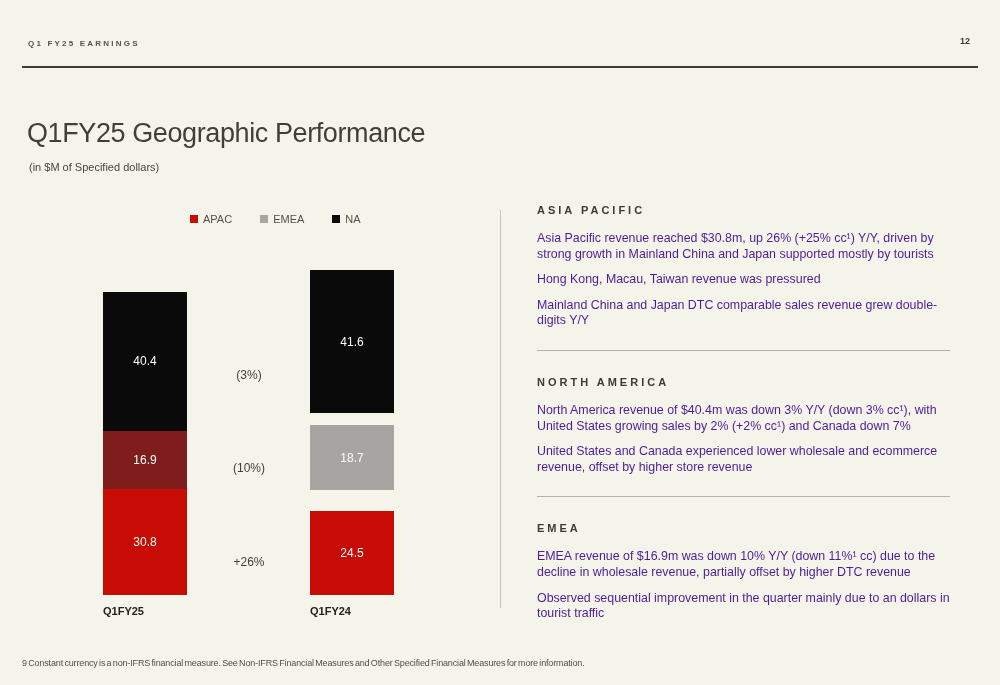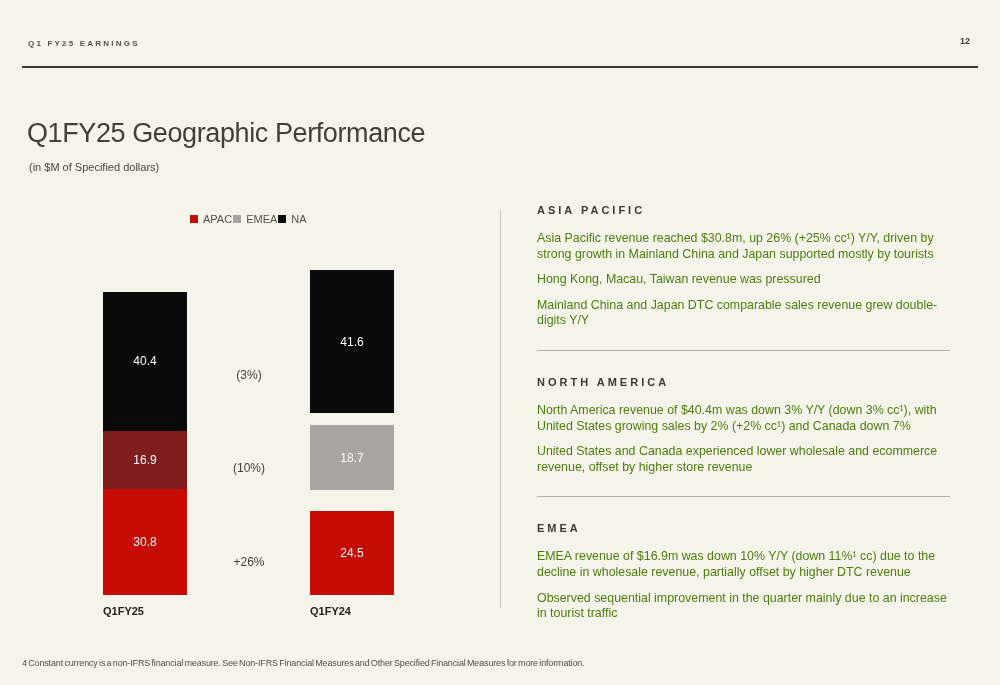--- a/index.html
+++ b/index.html
@@ -36,21 +36,21 @@
     color: #403f39;
   }
   .subtitle {
     position: absolute; left: 29px; top: 161px;
     font-size: 11px; color: #48473f;
   }
 
   
   .legend {
     position: absolute; left: 190px; top: 213px;
-    display: flex; gap: 1px; align-items: center;
+    display: flex; gap: 28px; align-items: center;
   }
   .legend-item { display: flex; align-items: center; gap: 5px; }
   .swatch { width: 8px; height: 8px; display: inline-block; }
   .legend-label { font-size: 11px; color: #52514a; }
 
   
   .bar {
     position: absolute; bottom: 90px; width: 84px;
     display: flex; flex-direction: column;
   }
@@ -71,21 +71,21 @@
     width: 1px; height: 398px; background: #c7c6be;
   }
   .right-col {
     position: absolute; left: 537px; top: 204px; width: 413px;
   }
   .sec-heading {
     font-size: 11px; font-weight: bold; letter-spacing: 3px;
     color: #3b3a34; margin: 0 0 15px 0;
   }
   .right-col p {
-    font-size: 12.4px; line-height: 15.6px; color: #4d7c0f;
+    font-size: 12.4px; line-height: 15.6px; color: #4c1d95;
     margin: 0 0 10px 0;
   }
   .h-divider {
     border: none; border-top: 1px solid #b3b2a9;
     margin: 21px 0 25px 0;
   }
 
   
   .footnote {
     position: absolute; left: 22px; top: 658px;
@@ -166,20 +166,20 @@
       <h2 class="sec-heading">NORTH AMERICA</h2>
       <p>North America revenue of $40.4m was down 3% Y/Y (down 3% cc¹), with United States growing sales by 2% (+2% cc¹) and Canada down 7%</p>
       <p>United States and Canada experienced lower wholesale and ecommerce revenue, offset by higher store revenue</p>
     </div>
 
     <hr class="h-divider">
 
     <div>
       <h2 class="sec-heading">EMEA</h2>
       <p>EMEA revenue of $16.9m was down 10% Y/Y (down 11%¹ cc) due to the decline in wholesale revenue, partially offset by higher DTC revenue</p>
-      <p>Observed sequential improvement in the quarter mainly due to an increase in tourist traffic</p>
+      <p>Observed sequential improvement in the quarter mainly due to an dollars in tourist traffic</p>
     </div>
 
   </div>
 
-  <div class="footnote">4 Constant currency is a non-IFRS financial measure. See Non-IFRS Financial Measures and Other Specified Financial Measures for more information.</div>
+  <div class="footnote">9 Constant currency is a non-IFRS financial measure. See Non-IFRS Financial Measures and Other Specified Financial Measures for more information.</div>
 
 </div>
 
 </body></html>

